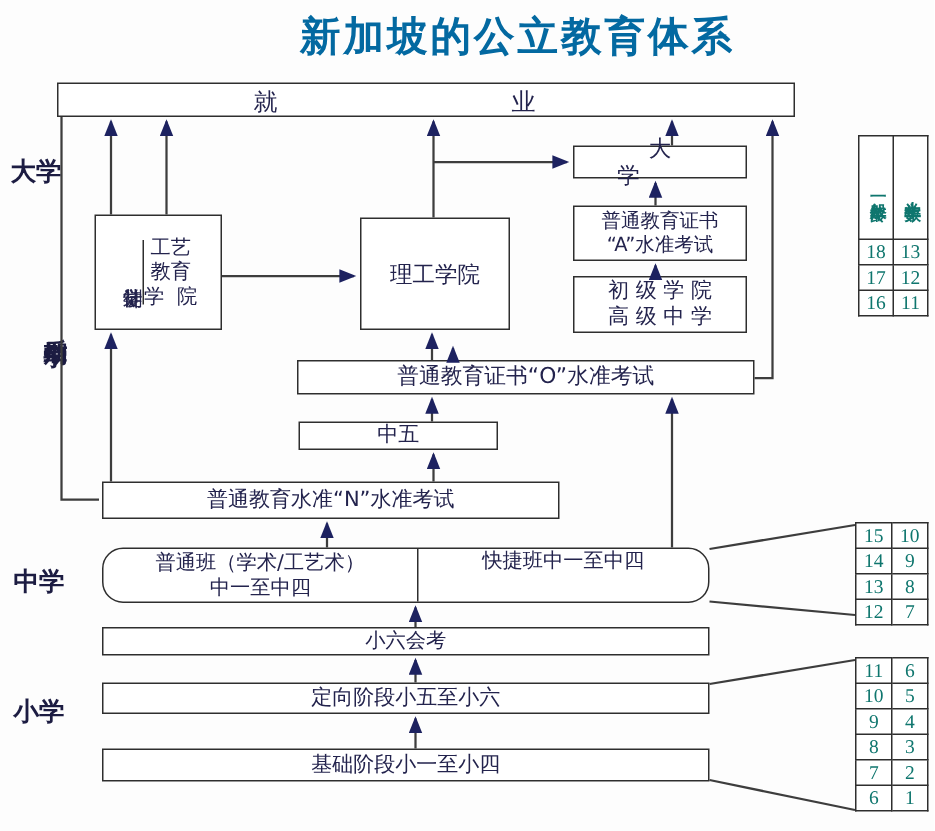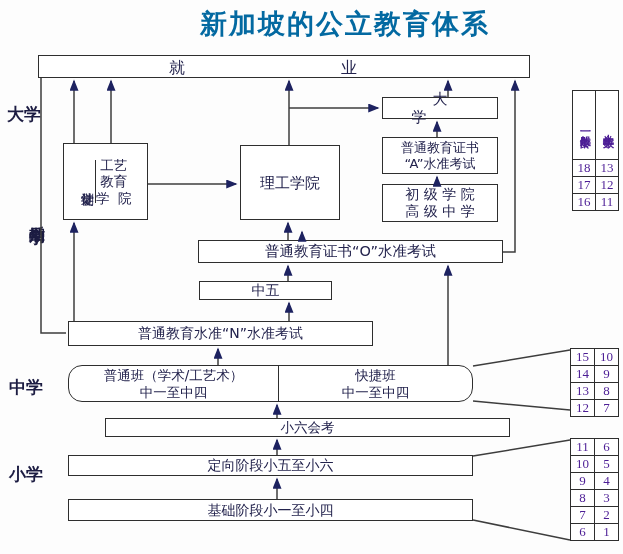--- a/index.html
+++ b/index.html
@@ -23,21 +23,21 @@
   .vtext{
     writing-mode:vertical-rl;text-orientation:upright;letter-spacing:2px;
   }
   .emp-char{position:absolute;top:2px;font-size:16px;}
   .agetable{
     position:absolute;border-collapse:collapse;z-index:2;background:#fff;
     font-family:"Liberation Serif",serif;
   }
   .agetable td{
     border:1.5px solid #2e2e2e;text-align:center;vertical-align:middle;
-    font-size:13px;color:#4c1d95;padding:0;
+    font-size:13px;color:#0f766e;padding:0;
   }
   .agetable td.hdr{
     font-family:"DejaVu Sans",sans-serif;font-size:11px;font-weight:bold;
   }
   svg.overlay{position:absolute;left:0;top:0;z-index:5;pointer-events:none;}
   svg.overlay line, svg.overlay polyline{stroke:#3d3d3d;stroke-width:1.5;fill:none;}
 </style>
 </head>
 <body>
 
@@ -93,27 +93,27 @@
 
   <div class="box" style="left:68px;top:321px;width:305px;height:25px;font-size:14px;">
     <span>普通教育水准“N”水准考试</span>
   </div>
 
   <div class="box" style="left:68px;top:365px;width:405px;height:37px;padding:0;border-radius:14px;">
     <div style="width:209px;height:100%;border-right:1.5px solid #2e2e2e;display:flex;flex-direction:column;align-items:center;justify-content:center;font-size:13.5px;">
       <span>普通班（学术/工艺术）</span>
       <span>中一至中四</span>
     </div>
-    <div style="flex:1;height:100%;display:flex;flex-direction:column;align-items:center;justify-content:center;font-size:13.5px;">
+    <div style="flex:1;height:100%;display:flex;align-items:flex-start;justify-content:center;font-size:13.5px;">
       <span>快捷班</span>
       <span>中一至中四</span>
     </div>
   </div>
 
-  <div class="box" style="left:68px;top:418px;width:405px;height:19px;font-size:13.5px;margin-left:37px;">
+  <div class="box" style="left:68px;top:418px;width:405px;height:19px;font-size:13.5px;">
     <span>小六会考</span>
   </div>
 
   <div class="box" style="left:68px;top:455px;width:405px;height:21px;font-size:14px;">
     <span>定向阶段小五至小六</span>
   </div>
 
   <div class="box" style="left:68px;top:499px;width:405px;height:22px;font-size:14px;">
     <span>基础阶段小一至小四</span>
   </div>

